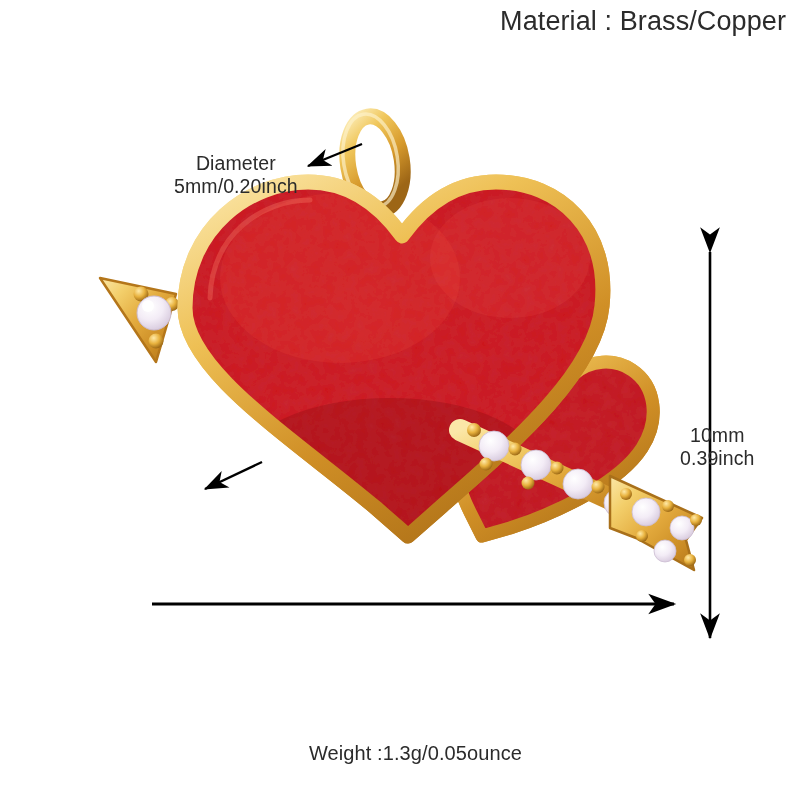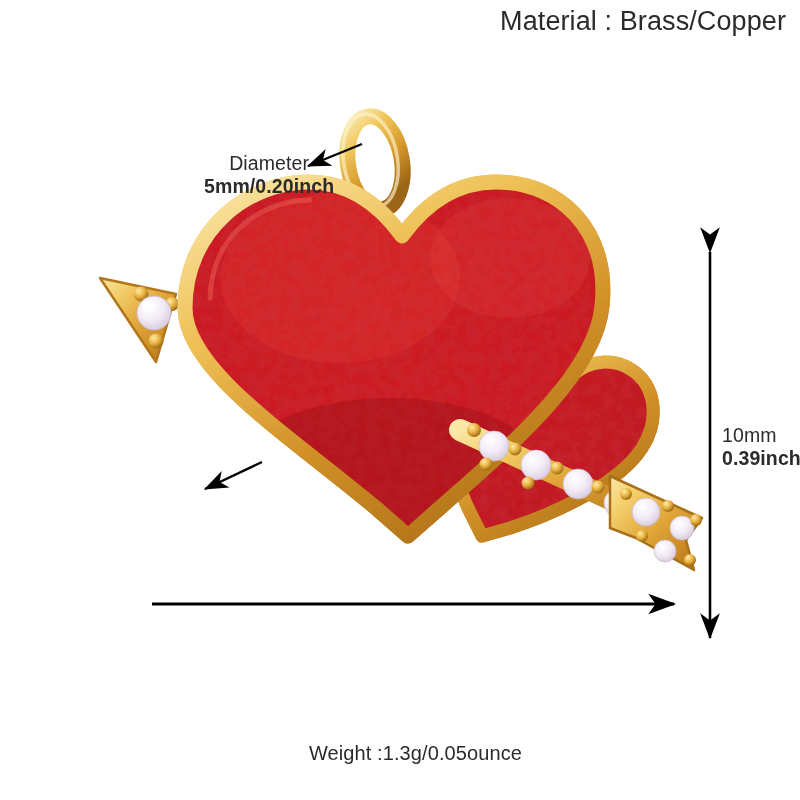--- a/index.html
+++ b/index.html
@@ -29,52 +29,52 @@
     line-height: 1.18;
     letter-spacing: 0.1px;
   }
   #material-label {
     right: 14px;
     top: 6px;
     font-size: 27px;
     text-align: right;
   }
   #diameter-label {
-    left: 204px;
+    left: 174px;
     top: 152px;
     font-size: 19.5px;
     text-align: center;
   }
   #thickness-label {
     left: 68px;
     top: 476px;
     font-size: 19.5px;
     text-align: center;
   }
   #height-label {
-    left: 722px;
+    left: 680px;
     top: 424px;
     font-size: 19.5px;
-    text-align: left;
+    text-align: center;
   }
   #width-label {
     left: 315px;
     top: 617px;
     font-size: 22px;
     text-align: center;
   }
   #weight-label {
     left: 0;
     right: 0;
     top: 742px;
     font-size: 20px;
     text-align: center;
     margin-left: 31px;
   }
-  .label .l2 { display: block; font-weight: bold; }
+  .label .l2 { display: block; }
   svg.overlay {
     position: absolute;
     left: 0;
     top: 0;
     width: 800px;
     height: 800px;
     overflow: visible;
   }
   .jewel {
     position: absolute;

